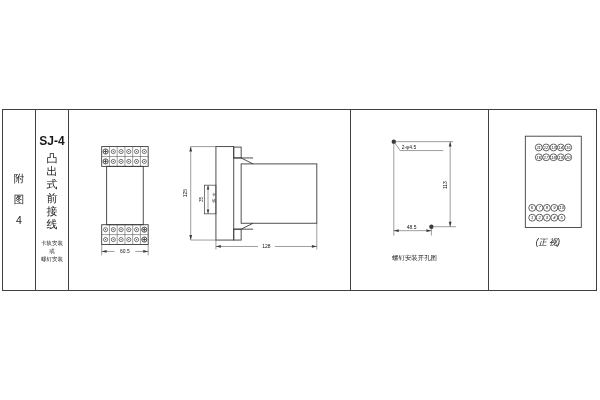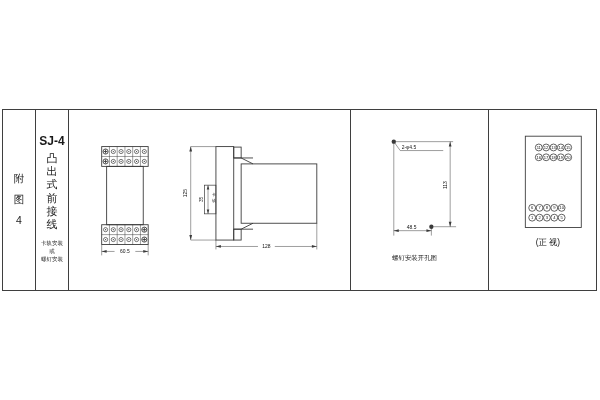--- a/index.html
+++ b/index.html
@@ -7,21 +7,21 @@
     width:600px;height:400px;background:#ffffff;position:relative;
     font-family:"Liberation Sans","DejaVu Sans",sans-serif;color:#1a1a1a;
     overflow:hidden;
   }
   .band{
     position:absolute;left:2px;top:109px;width:595px;height:182px;
     box-sizing:border-box;border:1px solid #3f3f3f;display:flex;
     background:#fff;
   }
   .col{box-sizing:border-box;border-right:1px solid #3f3f3f;position:relative;flex:0 0 auto;}
-  .col:last-child{border-right:none;flex:1 1 auto;}
+  .col:last-child{border-right:none;flex:1 1 auto;font-style:italic;}
   .col-index{width:33px;}
   .col-title{width:33px;}
   .col-outline{width:282px;}
   .col-drill{width:138px;}
   .col-frontview{width:109px;}
   .fig-label{display:flex;flex-direction:column;align-items:center;padding-top:62px;gap:7px;font-size:10.5px;}
   .title-stack{display:flex;flex-direction:column;align-items:center;padding-top:24px;}
   .model-no{font-size:12px;font-weight:bold;}
   .title-chars{margin-top:4px;text-align:center;font-size:11px;line-height:13.2px;}
   .mount-note{margin-top:8px;font-size:5.5px;line-height:8px;text-align:center;}

